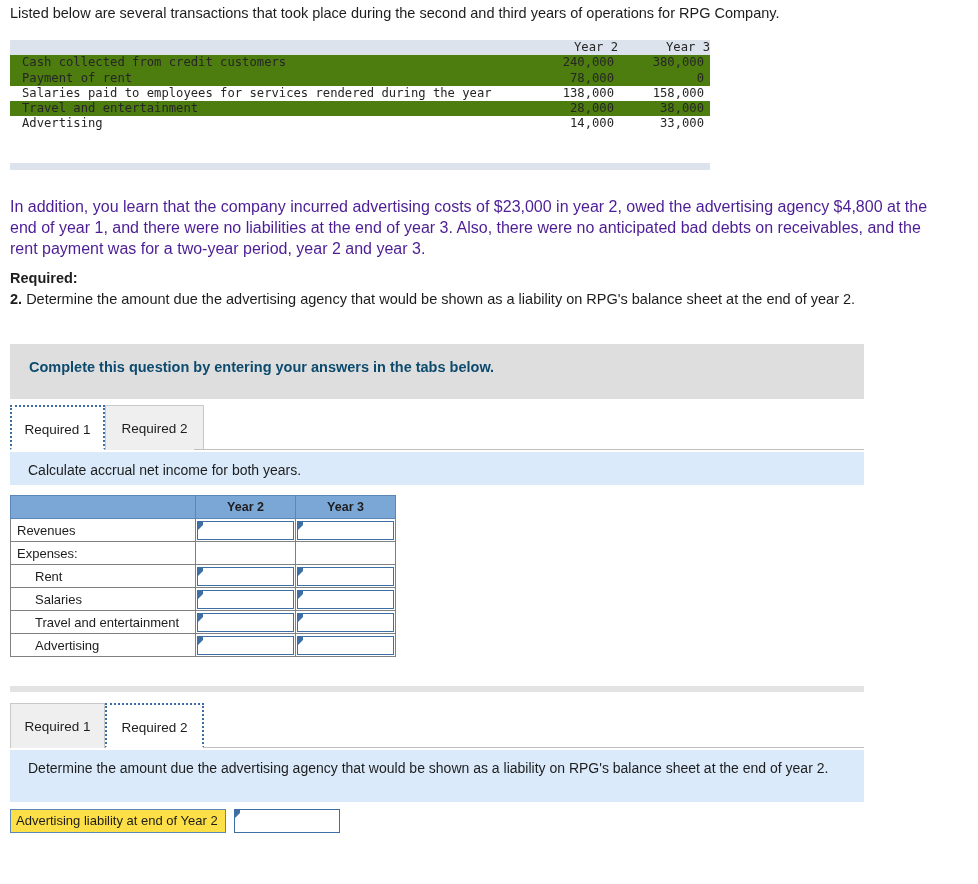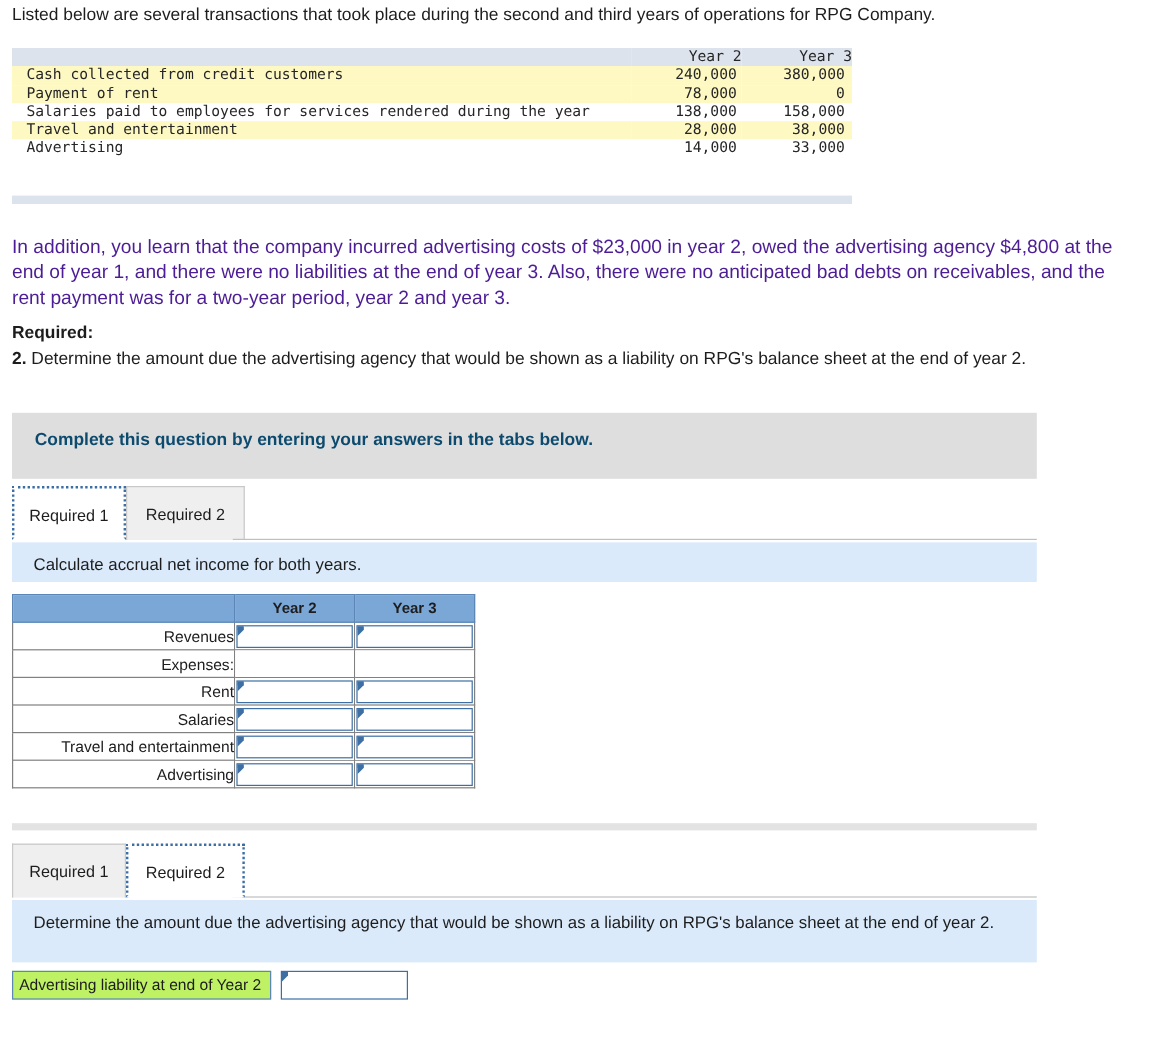--- a/index.html
+++ b/index.html
@@ -39,21 +39,21 @@
     padding: 0 0 0 0;
     height: 15.3px;
     line-height: 15.3px;
     font-weight: normal;
     white-space: nowrap;
   }
   .src-table thead tr { background: #dde3ec; }
   .src-table thead th.lbl { text-align: left; }
   .src-table thead th.num { text-align: right; }
   .src-table tbody tr.odd { background: #ffffff; }
-  .src-table tbody tr.even { background: #fef9c3; }
+  .src-table tbody tr.even { background: #4d7c0f; }
   .src-table td.lbl { text-align: left; padding-left: 12px; }
   .src-table td.num { text-align: right; padding-right: 4px; width: 92px; }
   .src-table td.num.y3 { padding-right: 6px; }
   .src-bottom {
     position: absolute;
     left: 10px; top: 163px;
     width: 700px; height: 7px;
     background: #dde3ec;
   }
 
@@ -145,21 +145,21 @@
   }
   .grid thead th {
     background: #7ba7d7;
     font-weight: bold;
     font-size: 12.5px;
     text-align: center;
     border: 1px solid #5b86b5;
   }
   .grid thead th.blank { background: #7ba7d7; }
   .grid td.rowlabel {
-    text-align: right;
+    text-align: left;
     padding-left: 6px;
     background: #ffffff;
     width: 185px;
     margin-left: 12px;
   }
   .grid td.rowlabel.i1 { padding-left: 24px; }
   .grid td.rowlabel.i2 { padding-left: 44px; }
   .grid td.cell {
     width: 100px;
     padding: 0;
@@ -192,21 +192,21 @@
     position: absolute;
     background: #e3e3e3;
   }
 
   
   .ansline { position: absolute; }
   .ansline .lbl {
     position: absolute;
     left: 0; top: 0;
     width: 216px; height: 24px;
-    background: #bef264;
+    background: #fde047;
     border: 1px solid #5b86b5;
     font-size: 13px;
     line-height: 22px;
     padding-left: 5px;
     color: #1d1d1d;
     white-space: nowrap;
     overflow: hidden;
   }
   .ansline .fieldwrap {
     position: absolute;

